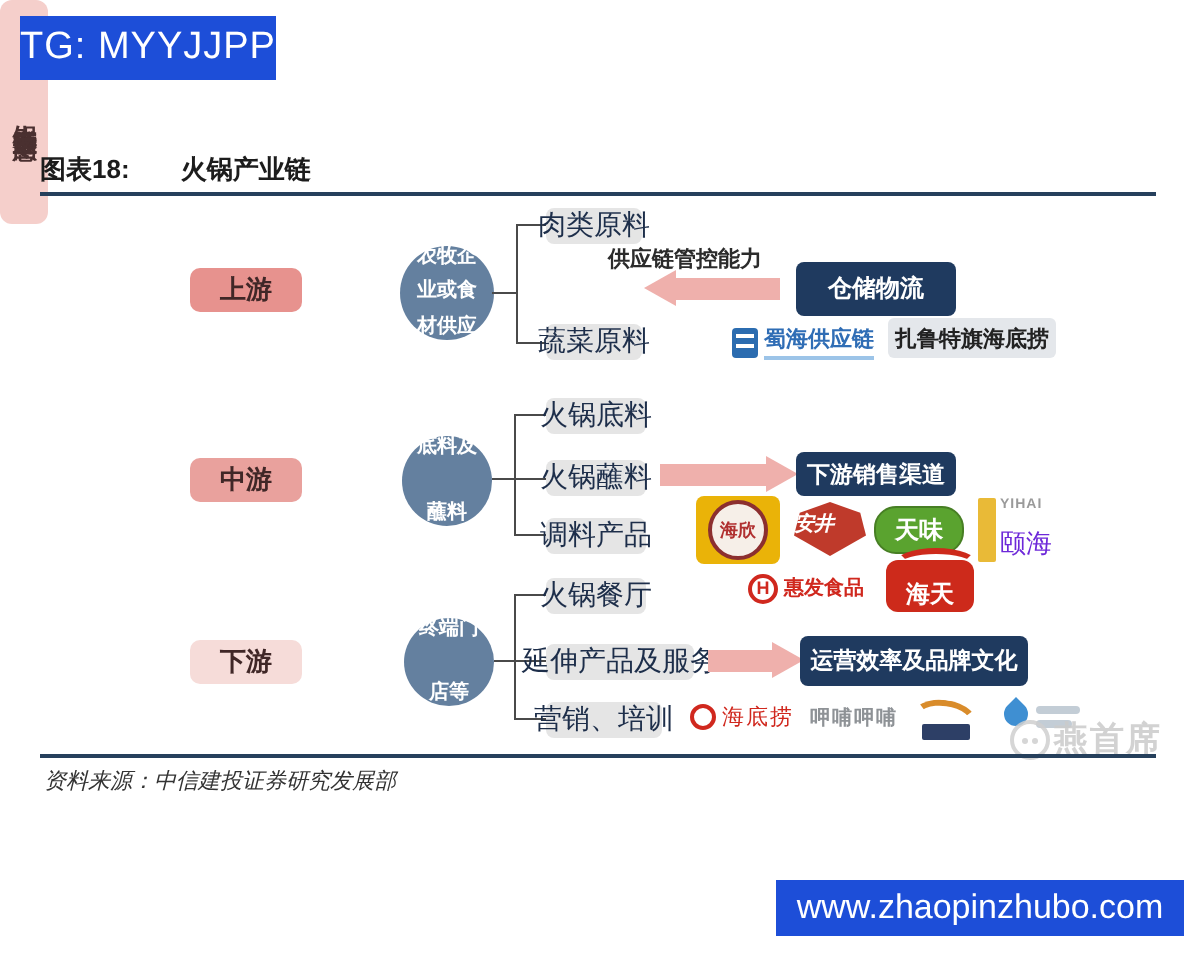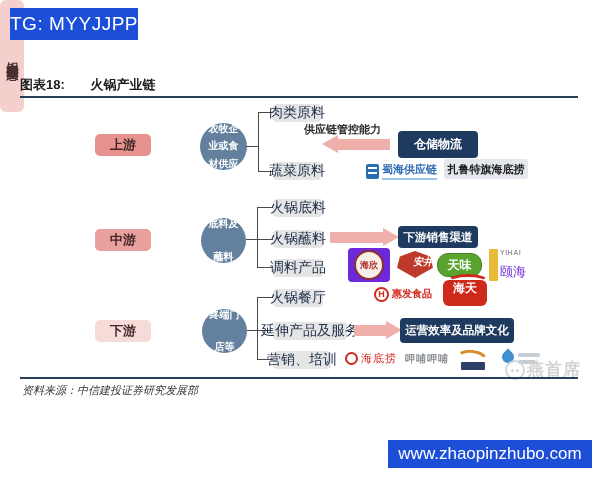--- a/index.html
+++ b/index.html
@@ -82,37 +82,37 @@
   #logo-shuhai .glyph::before,#logo-shuhai .glyph::after{content:"";position:absolute;left:2px;right:2px;height:2px;background:#fff;}
   #logo-shuhai .glyph::before{top:3px;}
   #logo-shuhai .glyph::after{top:8px;}
   #logo-shuhai .txt{font-size:11px;font-weight:bold;color:#2f6db5;border-bottom:2px solid #9cc4e8;padding-bottom:1px;}
   #tag-zhalute{
     left:444px;top:159px;position:absolute;width:84px;height:20px;background:#e4e7eb;border-radius:3px;
     display:flex;align-items:center;justify-content:center;font-size:11px;font-weight:600;color:#222;
   }
   
   .logo{position:absolute;}
-  #logo-haixin{left:348px;top:248px;width:42px;height:34px;background:#6d28d9;border-radius:4px;display:flex;align-items:center;justify-content:center;}
+  #logo-haixin{left:348px;top:248px;width:42px;height:34px;background:#eab308;border-radius:4px;display:flex;align-items:center;justify-content:center;}
   #logo-haixin .circ{width:26px;height:26px;border-radius:50%;background:#f6efe8;border:2px solid #8c2f2f;display:flex;align-items:center;justify-content:center;font-size:9px;font-weight:bold;color:#b03030;}
   #logo-anjing{left:397px;top:251px;width:36px;height:27px;background:#bf3a2b;
     clip-path:polygon(50% 100%,0% 62%,8% 20%,50% 0%,92% 20%,100% 62%);
-    display:flex;align-items:flex-start;justify-content:flex-end;color:#fff;font-size:10px;font-weight:bold;padding-top:4px;box-sizing:border-box;font-style:italic;}
+    display:flex;align-items:flex-start;justify-content:flex-start;color:#fff;font-size:10px;font-weight:bold;padding-top:4px;box-sizing:border-box;font-style:italic;}
   #logo-tianwei{left:437px;top:253px;width:43px;height:22px;background:#5aa32f;border:1px solid #477f24;border-radius:11px;
     display:flex;align-items:center;justify-content:center;color:#fff;font-size:12px;font-weight:bold;}
   #logo-yihai{left:489px;top:249px;width:38px;height:32px;display:flex;gap:2px;}
   #logo-yihai .bar{width:9px;height:100%;background:#e9ba37;border-radius:1px;}
   #logo-yihai .col{display:flex;flex-direction:column;justify-content:space-between;}
   #logo-yihai .en{font-size:7px;font-weight:bold;color:#9a9a9a;letter-spacing:.5px;}
   #logo-yihai .cn{font-size:13px;font-weight:normal;color:#6d28d9;}
   #logo-huifa{left:374px;top:285px;height:18px;display:flex;align-items:center;gap:3px;}
   #logo-huifa .circ{width:15px;height:15px;border-radius:50%;border:2px solid #d0281e;color:#d0281e;font-size:9px;font-weight:bold;display:flex;align-items:center;justify-content:center;box-sizing:border-box;}
   #logo-huifa .txt{font-size:10px;font-weight:bold;color:#d0281e;}
   #logo-haitian{left:443px;top:280px;width:44px;height:26px;background:#cd2a1b;border-radius:6px;
-    display:flex;align-items:flex-start;justify-content:center;color:#fff;font-size:12px;font-weight:bold;}
+    display:flex;align-items:flex-end;justify-content:center;color:#fff;font-size:12px;font-weight:bold;}
   #logo-haitian::before{content:"";position:absolute;top:-6px;left:4px;width:36px;height:10px;border:3px solid transparent;border-top-color:#cd2a1b;border-radius:50%;}
   
   #logo-haidilao{left:345px;top:350px;height:16px;display:flex;align-items:center;gap:3px;}
   #logo-haidilao .ring{width:13px;height:13px;border-radius:50%;border:2px solid #d0281e;box-sizing:border-box;}
   #logo-haidilao .txt{font-size:11px;font-weight:normal;color:#d0281e;letter-spacing:1px;}
   #logo-xiabu{left:405px;top:352px;font-size:10px;font-weight:bold;color:#8e9296;letter-spacing:1px;}
   #logo-arc{left:455px;top:348px;width:32px;height:22px;}
   #logo-arc .arc{position:absolute;left:0;top:2px;width:28px;height:16px;border:3px solid transparent;border-top-color:#d98c2b;border-radius:50%;transform:rotate(8deg);}
   #logo-arc .box{position:absolute;left:6px;bottom:0;width:24px;height:8px;background:#2d3f66;border-radius:1px;}
   #logo-drop{left:502px;top:349px;width:40px;height:20px;}

